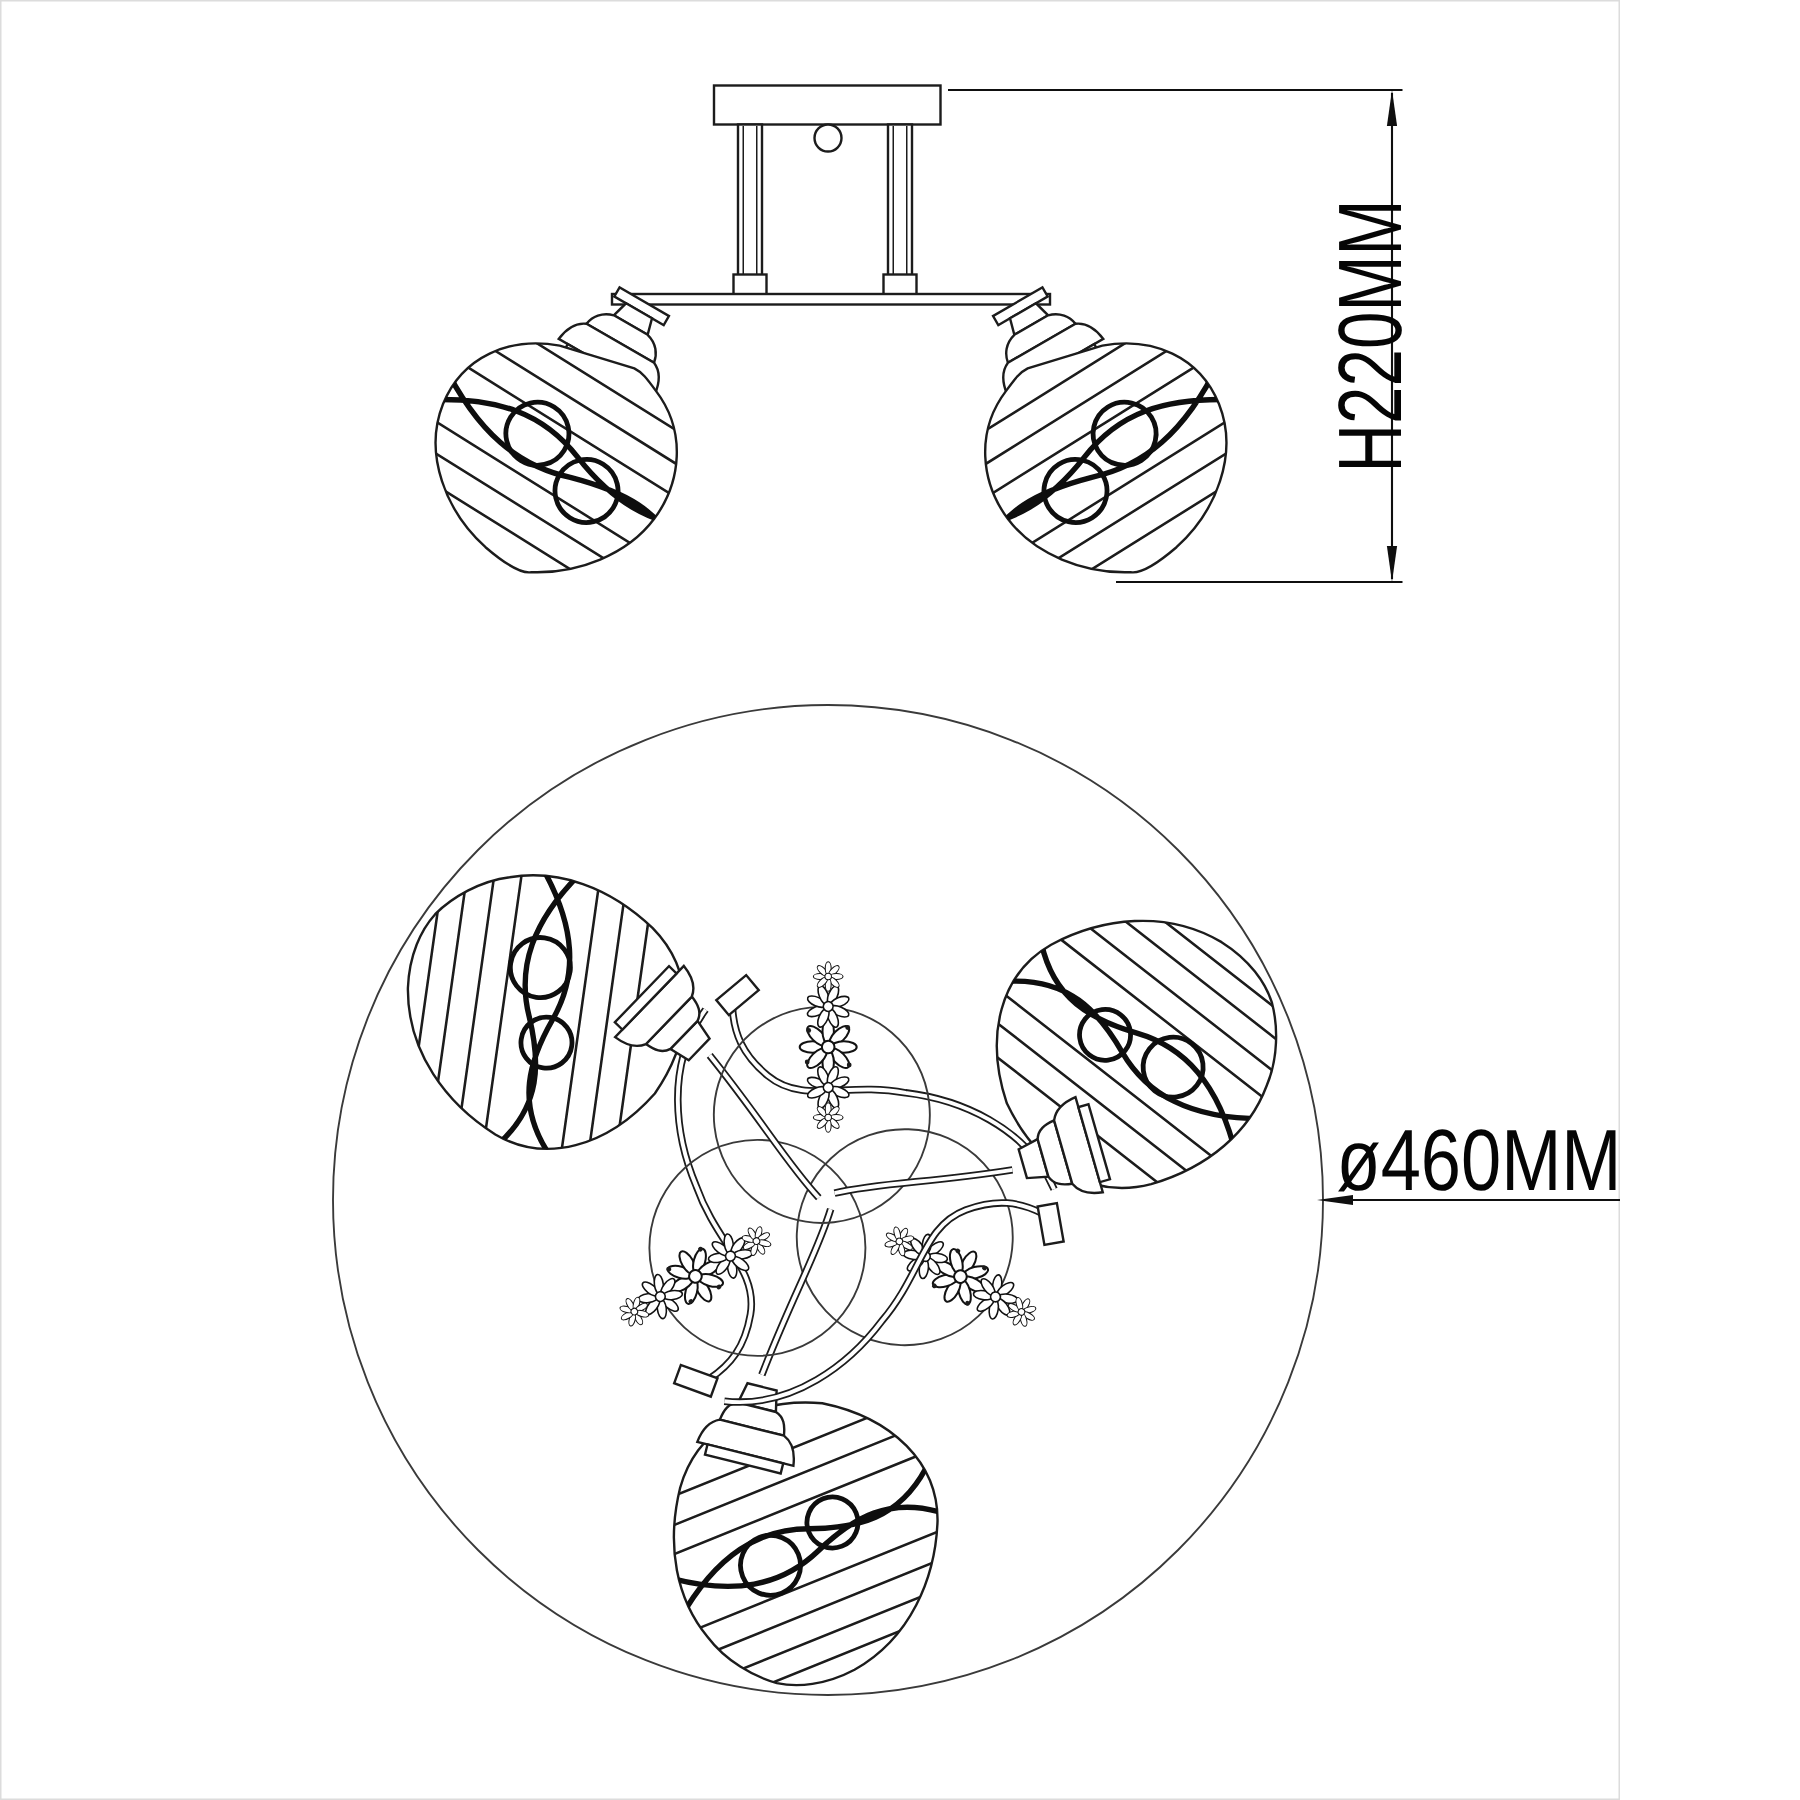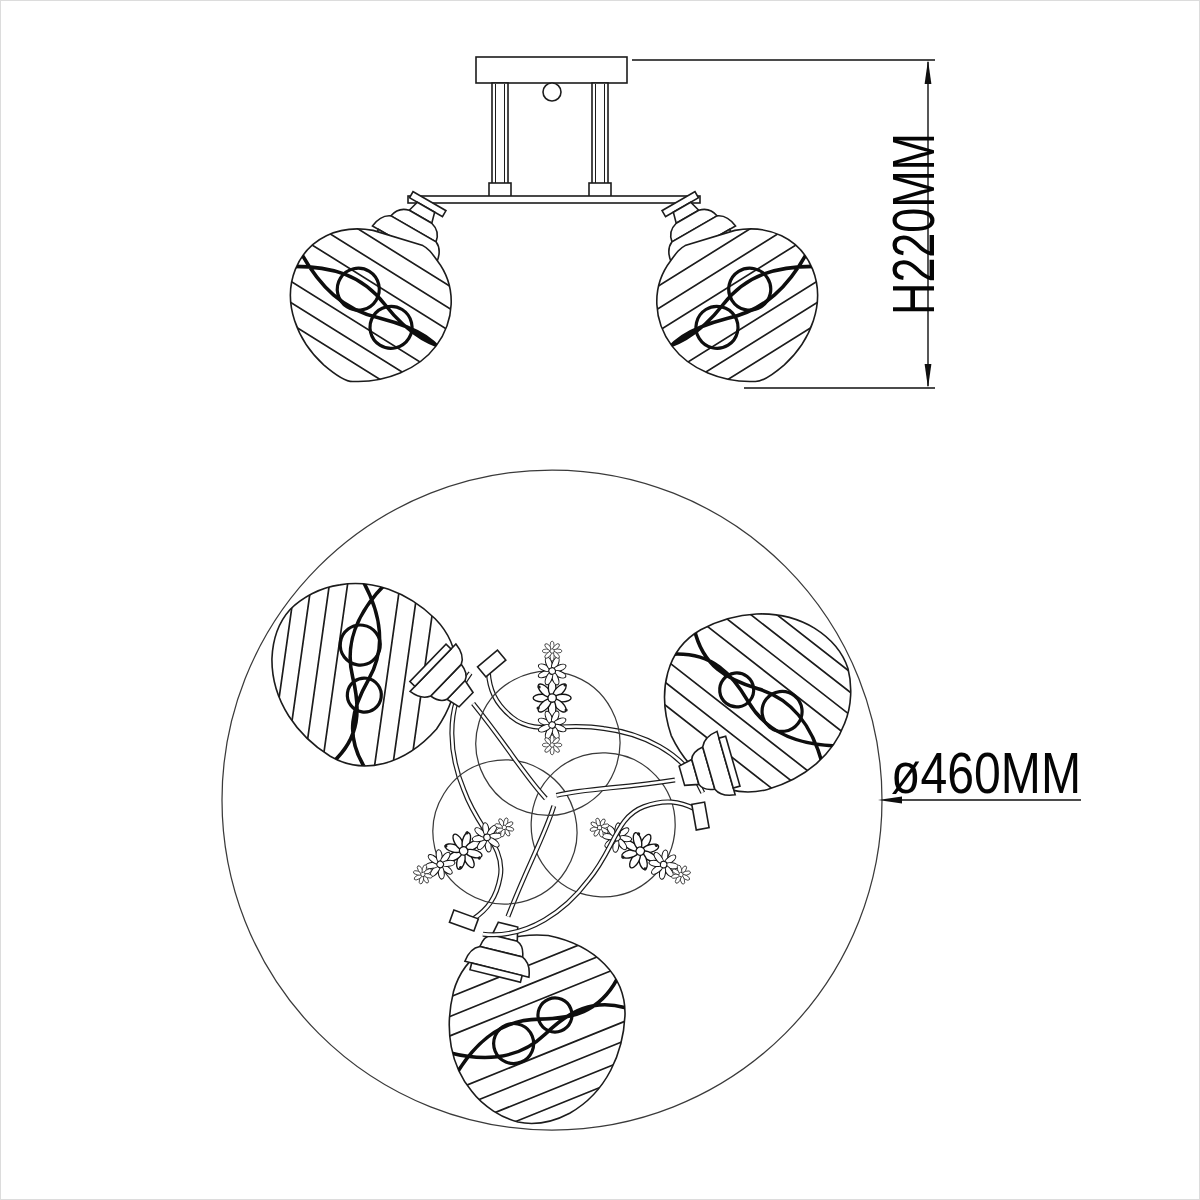--- a/index.html
+++ b/index.html
@@ -1,16 +1,16 @@
 <!DOCTYPE html>
 <html><head>
 <meta charset="utf-8">
 <style>
   html,body{margin:0;padding:0;background:#fff;}
-  .frame{position:relative;width:1200px;height:1200px;background:#ffffff;
+  .frame{position:relative;width:1080px;height:1200px;background:#ffffff;
          box-shadow:inset 0 0 0 1px #dcdcdc;overflow:hidden;
          font-family:"Liberation Sans",sans-serif;}
   svg{display:block;}
   
   .o   {fill:#ffffff;stroke:#1c1c1c;stroke-width:1.6;}
   .i   {fill:none;stroke:#1c1c1c;stroke-width:1.0;}
   .t   {fill:none;stroke:#3a3a3a;stroke-width:1.25;}
   .s   {fill:none;stroke:#1c1c1c;stroke-width:1.7;}
   .b   {fill:none;stroke:#0e0e0e;stroke-width:3.6;stroke-linecap:round;}
   .b2  {fill:none;stroke:#0e0e0e;stroke-width:3.2;}

